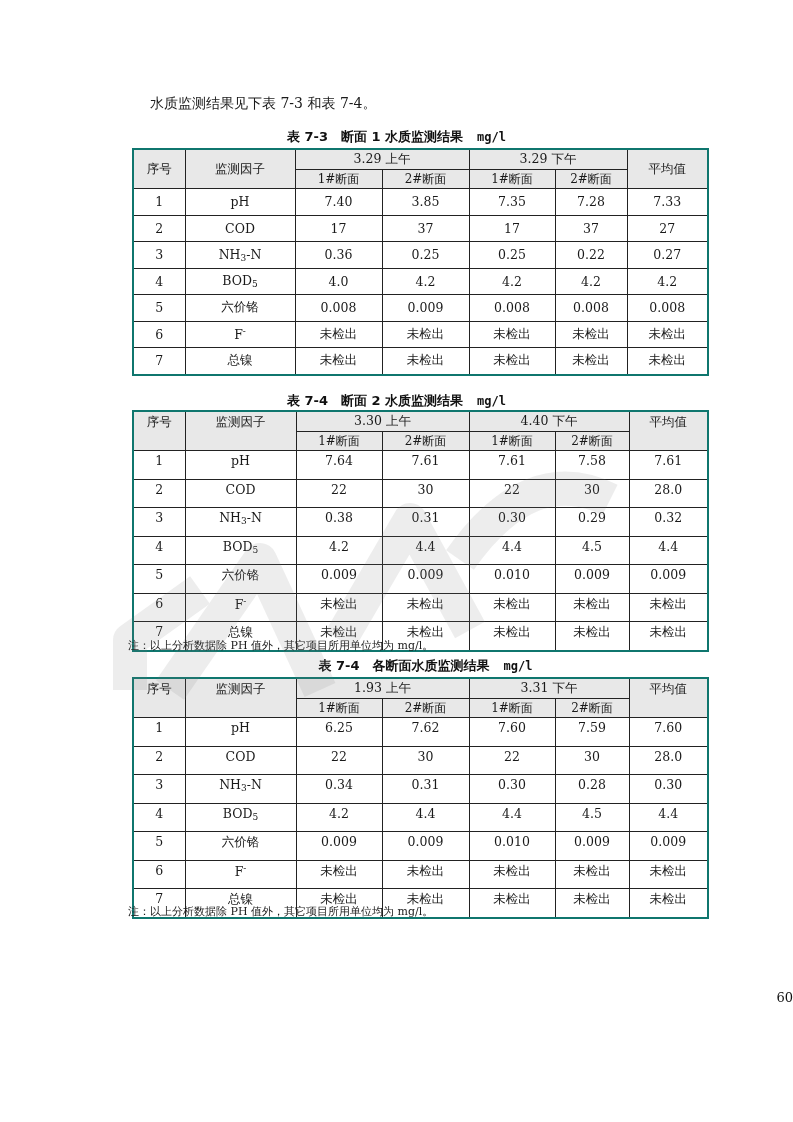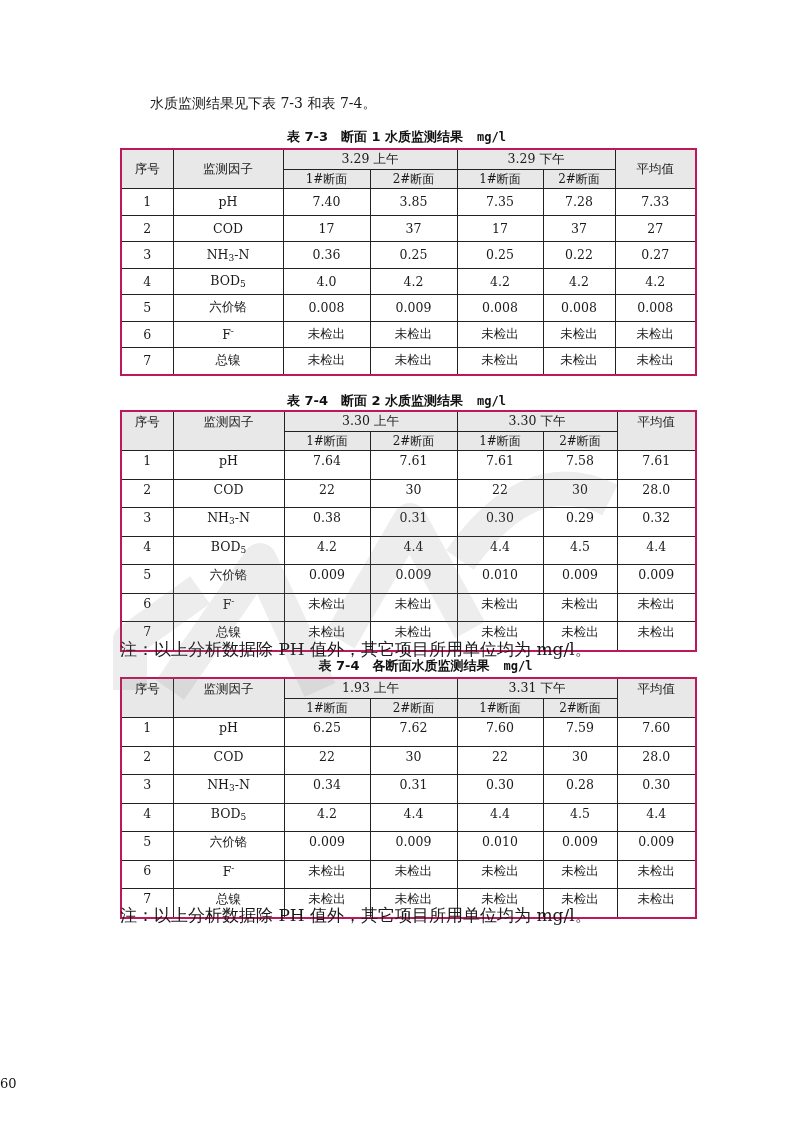--- a/index.html
+++ b/index.html
@@ -9,40 +9,40 @@
   }
   .intro {
     position: absolute; left: 150px; top: 95px; font-size: 14px; color: #1a1a1a;
   }
   .caption {
     position: absolute; left: 0; width: 793px; text-align: center;
     font-family: "DejaVu Sans", "Liberation Sans", sans-serif; font-size: 13px; color: #111; font-weight: bold;
   }
   .caption .unit { font-family: "DejaVu Sans Mono", "Liberation Mono", monospace; font-weight: bold; margin-left: 14px; font-size: 12px; }
   table.data {
-    position: absolute; left: 120px; width: 575px; border-collapse: collapse;
-    border: 2px solid #be185d; font-size: 12.5px; table-layout: fixed;
+    position: absolute; left: 132px; width: 575px; border-collapse: collapse;
+    border: 2px solid #0f766e; font-size: 12.5px; table-layout: fixed;
   }
   table.data td, table.data th {
     border: 1px solid #222; text-align: center; padding: 0; font-weight: normal; color: #1a1a1a;
   }
   table.data thead th { background: #e8e8e8; }
   table.data .h1 th { height: 19px; }
   table.data .h2 th { height: 18px; font-size: 12px; }
   table.data tbody td { height: 25.5px; }
   table.t1 tbody td { vertical-align: middle; }
   table.t2 tbody td, table.t3 tbody td { vertical-align: top; padding-top: 2px; }
   table.t2 thead th.rs, table.t3 thead th.rs { vertical-align: top; padding-top: 2px; }
   sub { font-size: 9px; vertical-align: -2px; }
   sup { font-size: 9px; }
   .note {
-    position: absolute; left: 120px; font-size: 17px; color: #1a1a1a;
+    position: absolute; left: 128px; font-size: 11px; color: #1a1a1a;
   }
   .page-num {
-    position: absolute; left: 0; width: 793px; top: 1076px; text-align: left; font-size: 13px;
+    position: absolute; left: 0; width: 793px; top: 990px; text-align: right; font-size: 13px;
   }
   .watermark {
     position: absolute; left: 110px; top: 440px; width: 520px; height: 260px; pointer-events: none; opacity: 0.13;
   }
 </style>
 </head>
 <body>
 
 <div class="intro">水质监测结果见下表 7-3 和表 7-4。</div>
 
@@ -152,21 +152,21 @@
       <col style="width:87px">
       <col style="width:86px">
       <col style="width:74px">
       <col style="width:79px">
     </colgroup>
     <thead>
       <tr class="h1">
         <th rowspan="2" class="rs">序号</th>
         <th rowspan="2" class="rs">监测因子</th>
         <th colspan="2">3.30 上午</th>
-        <th colspan="2">3.30 下午</th>
+        <th colspan="2">4.40 下午</th>
         <th rowspan="2" class="rs">平均值</th>
       </tr>
       <tr class="h2">
         <th>1#断面</th>
         <th>2#断面</th>
         <th>1#断面</th>
         <th>2#断面</th>
       </tr>
     </thead>
     <tbody>

